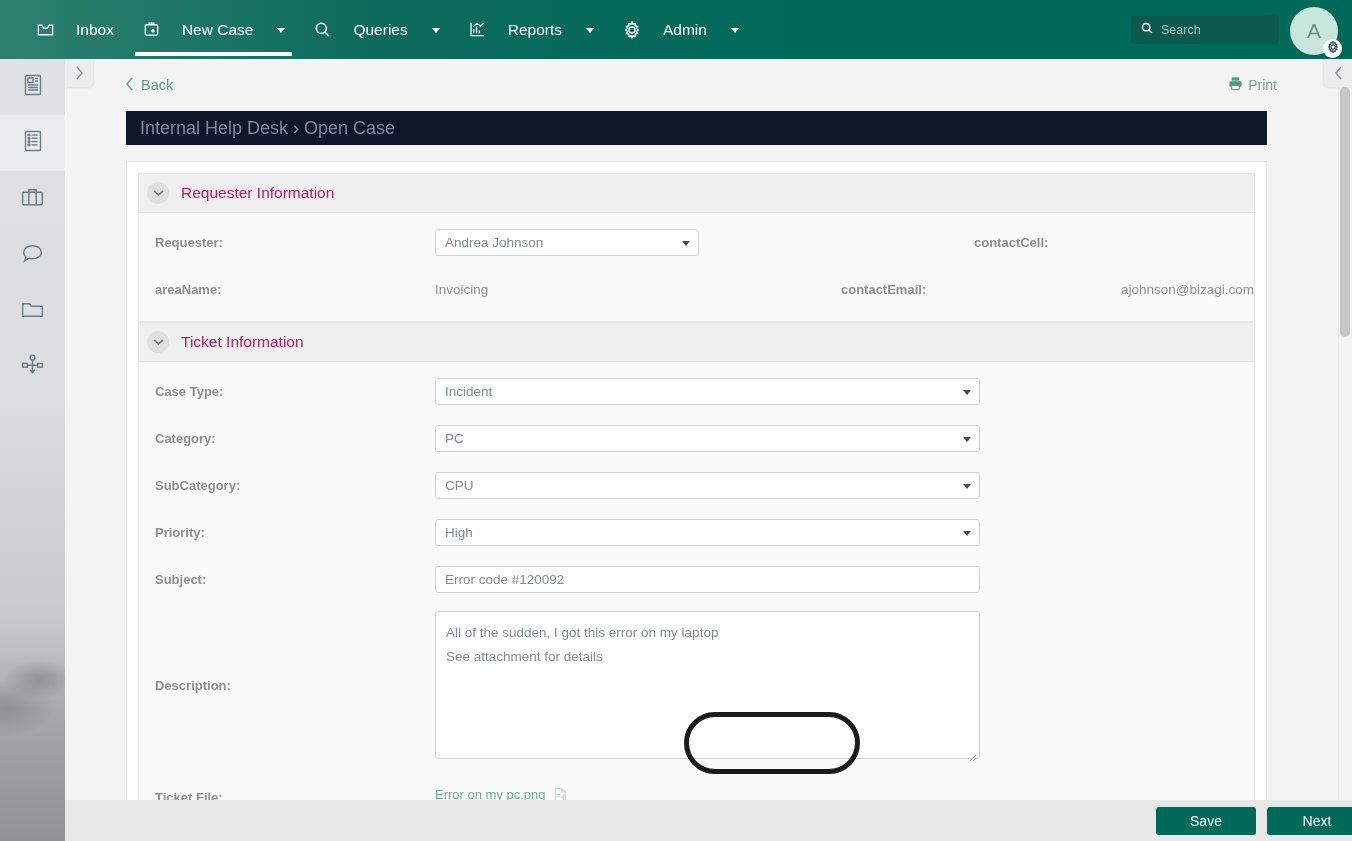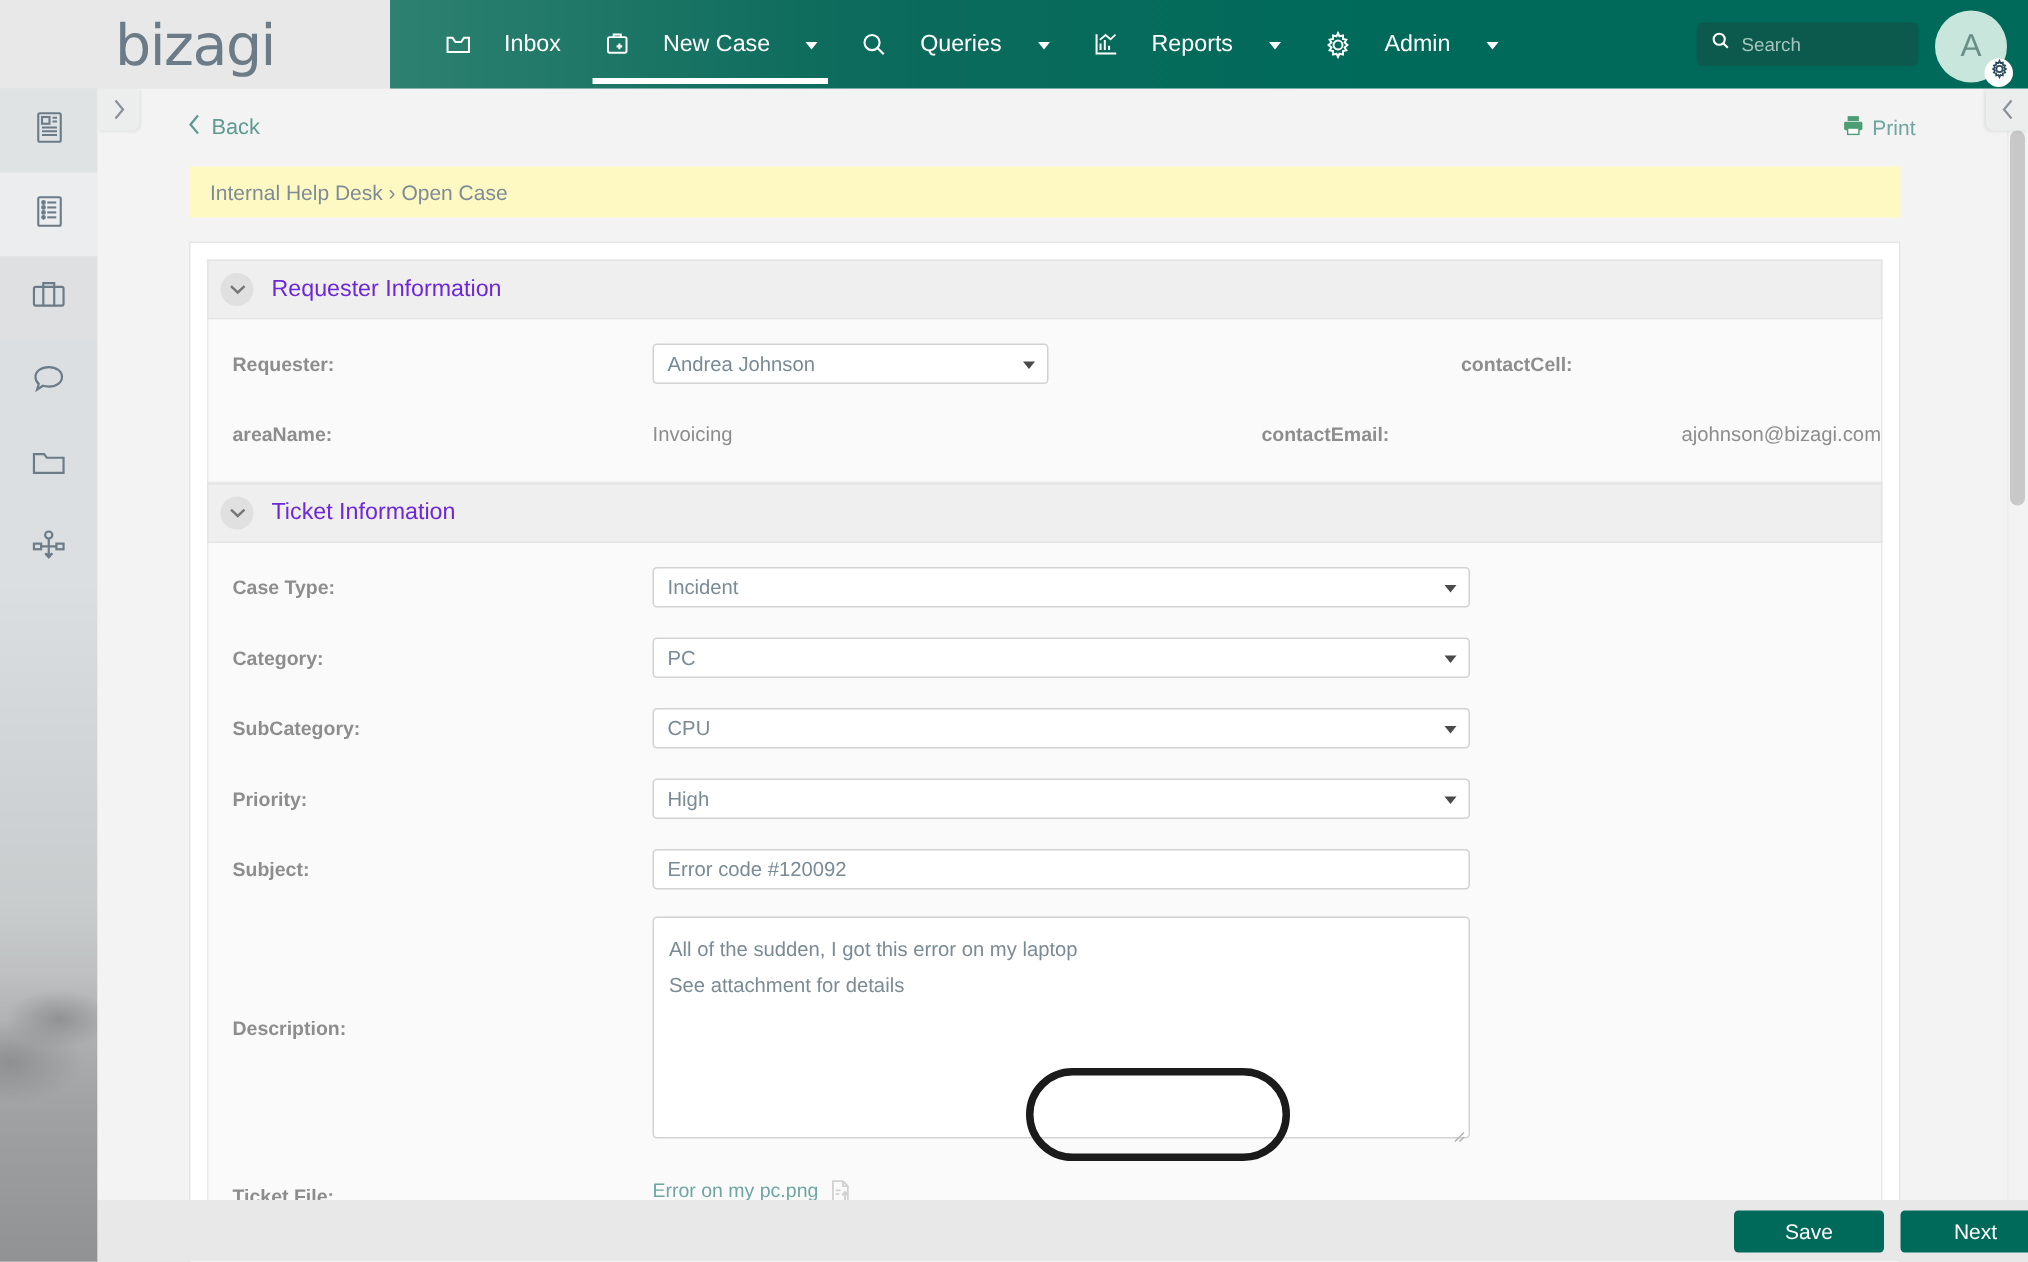--- a/index.html
+++ b/index.html
@@ -121,40 +121,40 @@
   .back-link {
     display: flex; align-items: center; gap: 7px; color: #5e9b90;
     font-size: 14.5px; cursor: pointer;
   }
   .print-link {
     position: absolute; right: 75px; top: 17px;
     display: flex; align-items: center; gap: 5px; color: #6fa6a0;
     font-size: 14px; cursor: pointer;
   }
   .breadcrumb {
-    margin: 0 12px 0 61px; height: 34px; background: #fef9c3;
+    margin: 0 12px 0 61px; height: 34px; background: #0f172a;
     display: flex; align-items: center; padding: 0 14px;
-    color: #7e8c97; font-size: 14px; width: 1141px;
+    color: #7e8c97; font-size: 18px; width: 1141px;
   }
 
   
   .card {
     margin: 16px 12px 0 61px; width: 1141px; background: #ffffff;
     border: 1px solid #e4e4e4; padding: 11px;
   }
   .section-head {
     background: #efefef; border: 1px solid #e4e4e4;
     height: 40px; display: flex; align-items: center; gap: 12px; padding-left: 8px;
     cursor: pointer;
   }
   .chev-circle {
     width: 22px; height: 22px; border-radius: 50%; background: #e0e0e0;
     display: flex; align-items: center; justify-content: center;
   }
-  .section-title { font-size: 15.5px; color: #6d28d9; }
+  .section-title { font-size: 15.5px; color: #be185d; }
   .section-body {
     background: #fafafa; border: 1px solid #e9e9e9; border-top: none; padding: 6px 0 8px 0;
   }
   .frow { display: flex; align-items: center; min-height: 47px; }
   .fcol { display: flex; align-items: center; }
   .fcol.left  { width: 570px; padding-left: 16px; }
   .fcol.right { width: 555px; justify-content: flex-end; }
   .flabel {
     font-size: 13px; color: #8d8d8d; font-weight: bold; width: 280px; flex: none;
   }
@@ -210,23 +210,20 @@
     position: absolute; right: 2px; top: 0; width: 10px; height: 250px;
     background: #c8c8c8; border-radius: 5px;
   }
 </style>
 </head>
 <body>
 
 <div class="bg-photo"></div>
 
 <div class="header">
-  <div class="logo-area">
-    <span class="logo-text">bizagi</span>
-  </div>
   <div class="nav-area">
     <div class="nav-items">
 
       <div class="nav-item">
         <span>
           <svg width="19" height="19" viewBox="0 0 20 20" fill="none" stroke="#ffffff" stroke-width="1.4">
             <path d="M2.5 5.5 L2.5 15.5 L17.5 15.5 L17.5 5.5 L14 5.5 L12 8.5 L8 8.5 L6 5.5 Z"></path>
           </svg>
         </span>
         <span>Inbox</span>

